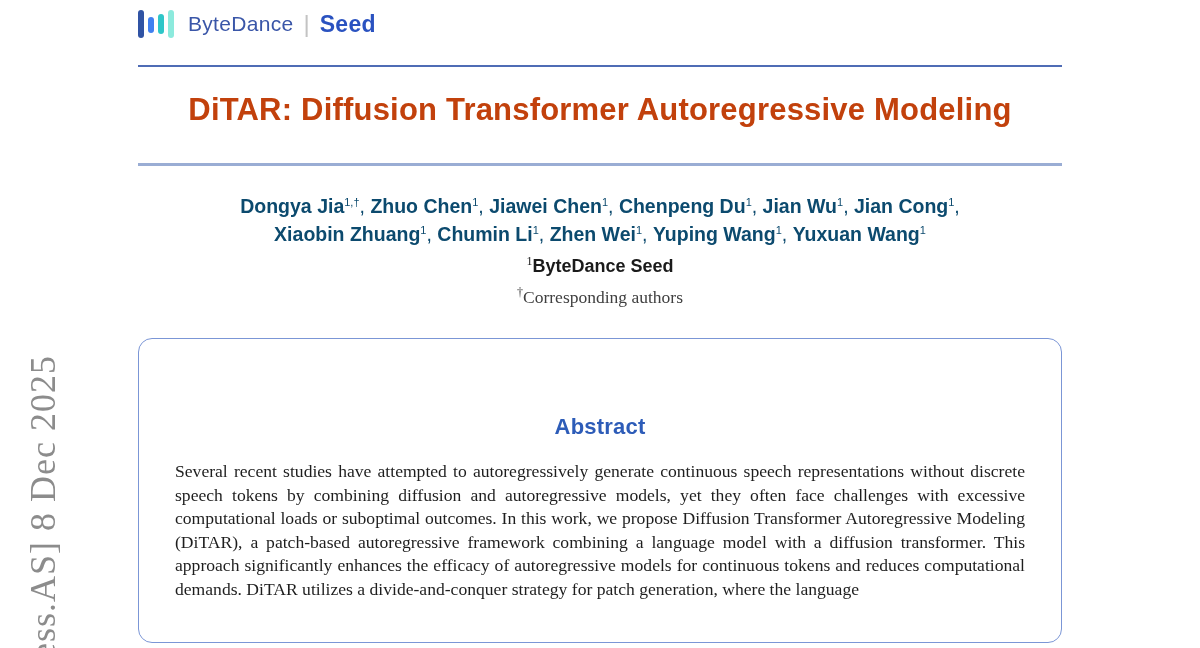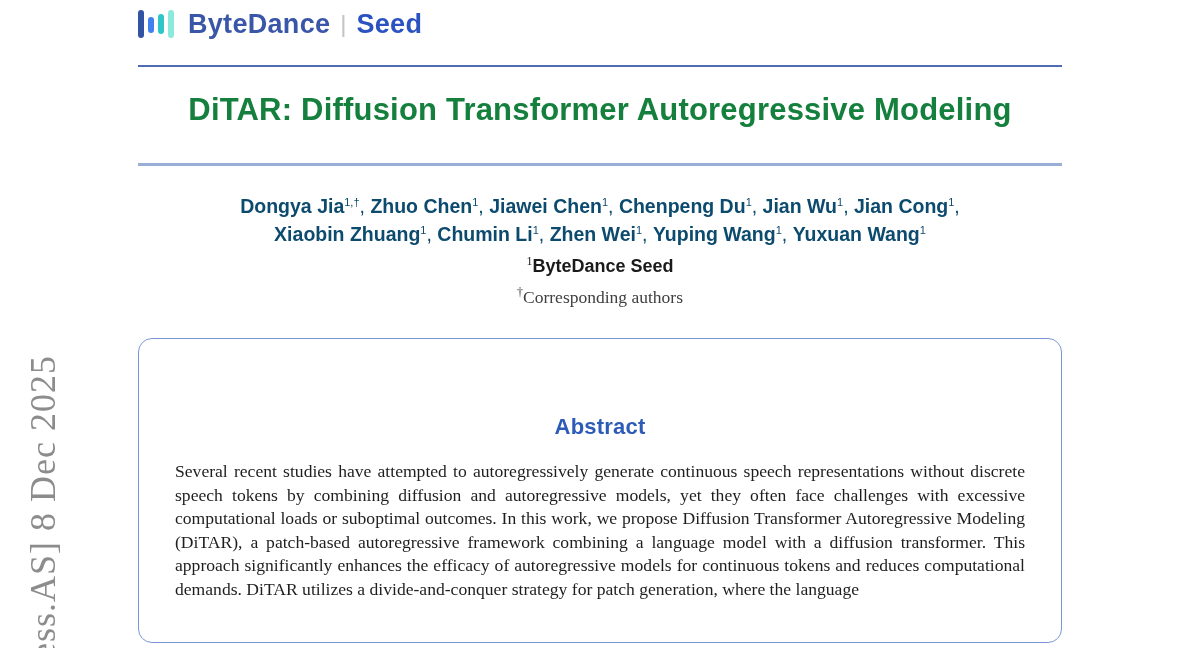--- a/index.html
+++ b/index.html
@@ -58,33 +58,33 @@
   .logo-bars .bar {
     width: 6px;
     border-radius: 3px;
     margin-right: 4px;
   }
   .bar.b1 { height: 28px; margin-top: 1px;  background: var(--bar1, #3053a4); }
   .bar.b2 { height: 16px; margin-top: 8px;  background: var(--bar2, #4080f0); }
   .bar.b3 { height: 20px; margin-top: 5px;  background: var(--bar3, #2ec6c8); }
   .bar.b4 { height: 28px; margin-top: 1px;  background: var(--bar4, #8ceadd); }
   .logo-brand {
-    font-size: 27px;
-    font-weight: bold;
+    font-size: 21px;
+    font-weight: normal;
     letter-spacing: 0.3px;
     color: var(--brand-dark, #3a56a8);
   }
   .logo-divider {
     font-size: 24px;
     font-weight: normal;
     color: #c3c3c3;
     margin: 0 10px;
   }
   .logo-product {
-    font-size: 27px;
+    font-size: 23px;
     font-weight: bold;
     letter-spacing: 0.3px;
     color: var(--brand-blue, #2a52c0);
   }
 
   .rule1 {
     margin-top: 23px;
     height: 2px;
     background: var(--rule1, #4f6cb5);
   }
@@ -93,21 +93,21 @@
     height: 3px;
     background: var(--rule2, #9aadd4);
   }
 
   .title {
     margin-top: 22px;
     text-align: center;
     font-size: 31px;
     line-height: 41px;
     font-weight: bold;
-    color: #15803d;
+    color: #c2410c;
     letter-spacing: 0.2px;
   }
 
   .authors {
     margin-top: 26px;
     text-align: center;
     font-size: 19.5px;
     line-height: 28px;
     color: #0c4a6e;
   }

